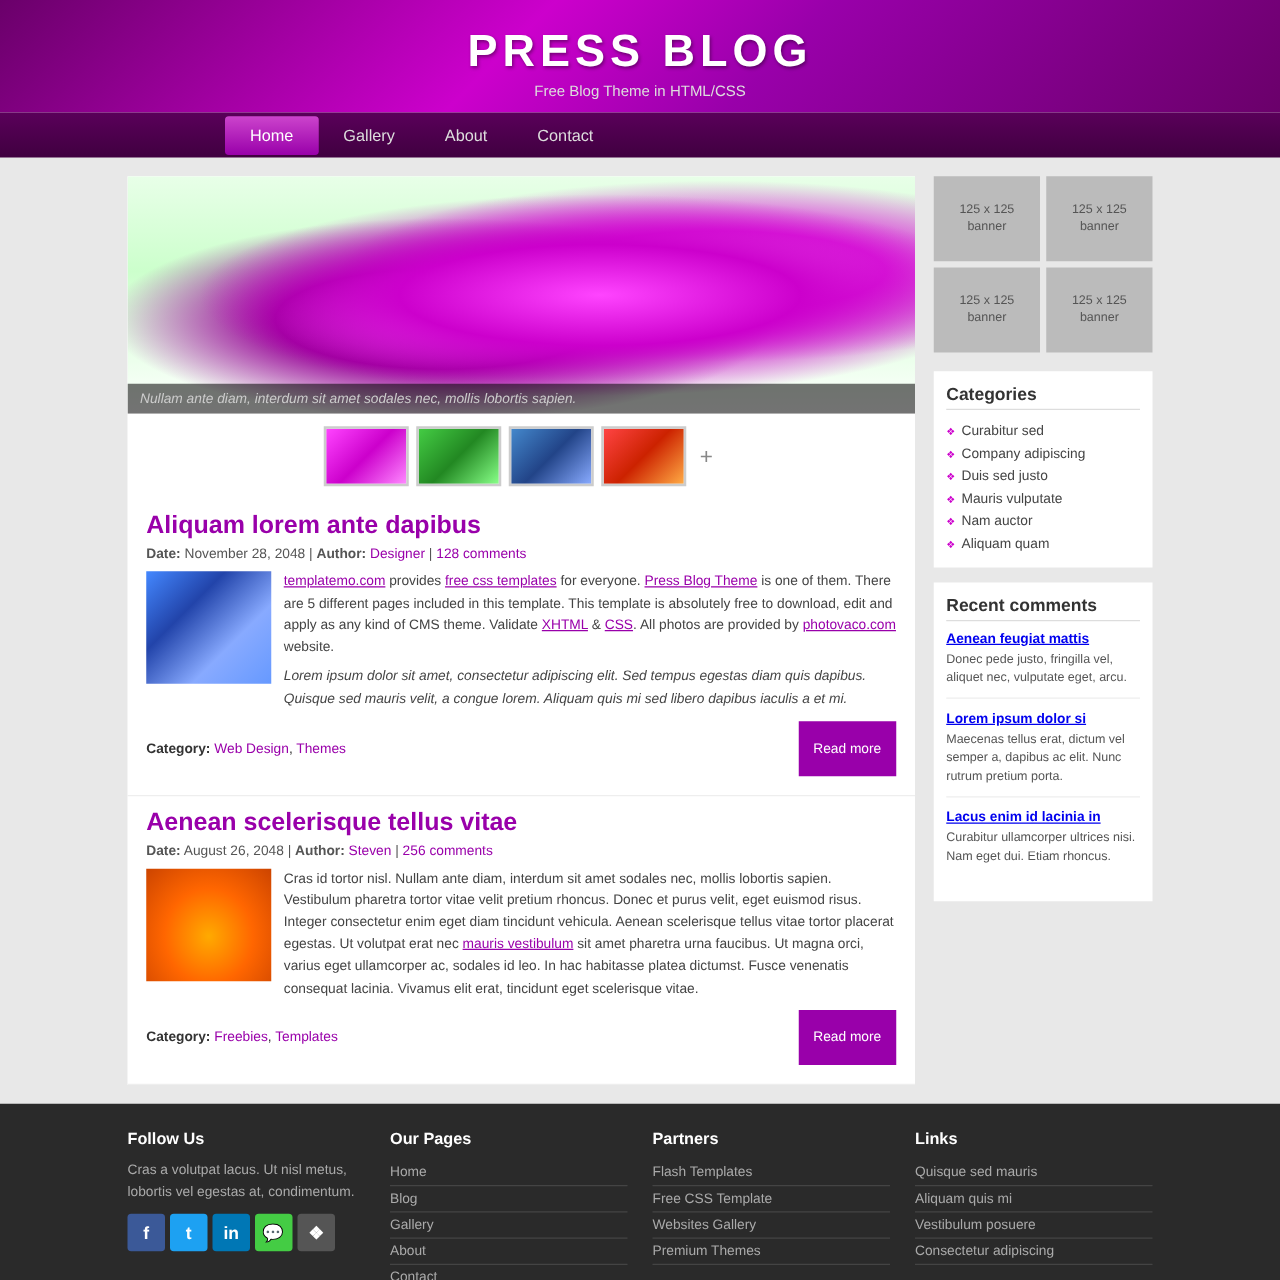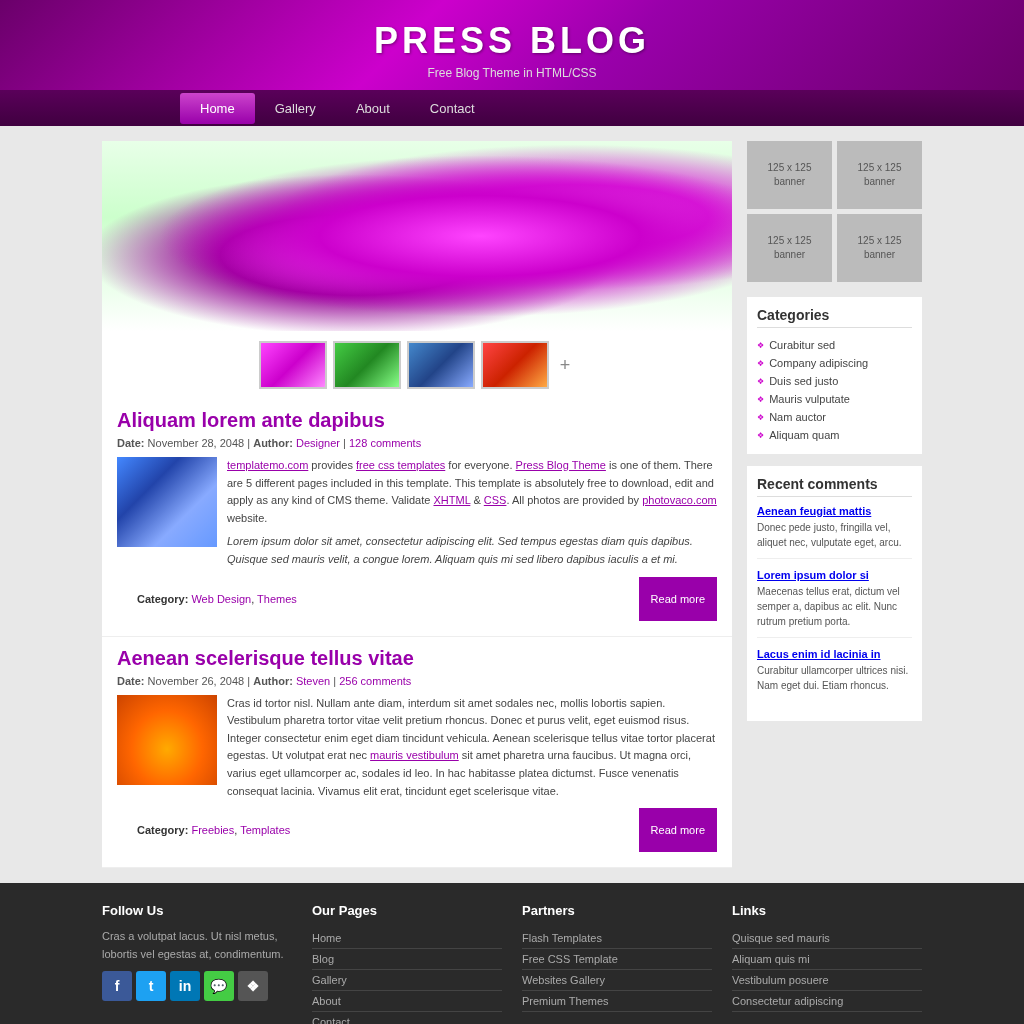--- a/index.html
+++ b/index.html
@@ -140,21 +140,21 @@
       overflow: hidden;
     }
     .post-thumb-1 {
       background: linear-gradient(135deg, #4488ff, #2244aa, #88aaff, #6699ff);
     }
     .post-thumb-2 {
       background: radial-gradient(ellipse at 50% 60%, #ffaa00, #ff6600, #cc4400);
     }
     .post-text { font-size: 11px; line-height: 1.6; color: #444; flex: 1; }
     .post-text a { color: #9900aa; }
-    .post-footer { display: flex; justify-content: space-between; align-items: center; margin-top: 8px; margin-left: 20px; }
+    .post-footer { display: flex; justify-content: space-between; align-items: center; margin-top: 8px; }
     .post-cat { font-size: 11px; }
     .post-cat a { color: #9900aa; text-decoration: none; }
     .read-more {
       background: #9900aa;
       color: #fff;
       border: none;
       padding: 16px 12px;
       font-size: 11px;
       cursor: pointer;
       text-decoration: none;
@@ -288,20 +288,21 @@
 </div>
 
 <div id="wrapper">
 
   <div id="main">
 
     <div class="slider">
       <div class="slider-img">
         <div class="slider-flower"></div>
       </div>
+      <div class="slider-caption">Nullam ante diam, interdum sit amet sodales nec, mollis lobortis sapien.</div>
     </div>
 
     <div class="slider-thumbs">
       <div class="thumb thumb-1"></div>
       <div class="thumb thumb-2"></div>
       <div class="thumb thumb-3"></div>
       <div class="thumb thumb-4"></div>
       <div class="thumb-plus">+</div>
     </div>
 
@@ -331,21 +332,21 @@
         </div>
         <a href="#" class="read-more">Read more</a>
       </div>
     </div>
 
     <div class="post">
       <h2>
         <a href="#">Aenean scelerisque tellus vitae</a>
       </h2>
       <div class="post-meta">
-        <strong>Date:</strong> <span>November 26, 2048</span> |
+        <strong>Date:</strong> <span>August 26, 2048</span> |
         <strong>Author:</strong> <a href="#">Steven</a> |
         <a href="#">256 comments</a>
       </div>
       <div class="post-body">
         <div class="post-thumb post-thumb-2"></div>
         <div class="post-text">
           <p>
             Cras id tortor nisl. Nullam ante diam, interdum sit amet sodales nec, mollis lobortis sapien. Vestibulum pharetra tortor vitae velit pretium rhoncus. Donec et purus velit, eget euismod risus. Integer consectetur enim eget diam tincidunt vehicula. Aenean scelerisque tellus vitae tortor placerat egestas. Ut volutpat erat nec <a href="#">mauris vestibulum</a> sit amet pharetra urna faucibus. Ut magna orci, varius eget ullamcorper ac, sodales id leo. In hac habitasse platea dictumst. Fusce venenatis consequat lacinia. Vivamus elit erat, tincidunt eget scelerisque vitae.
           </p>
         </div>

